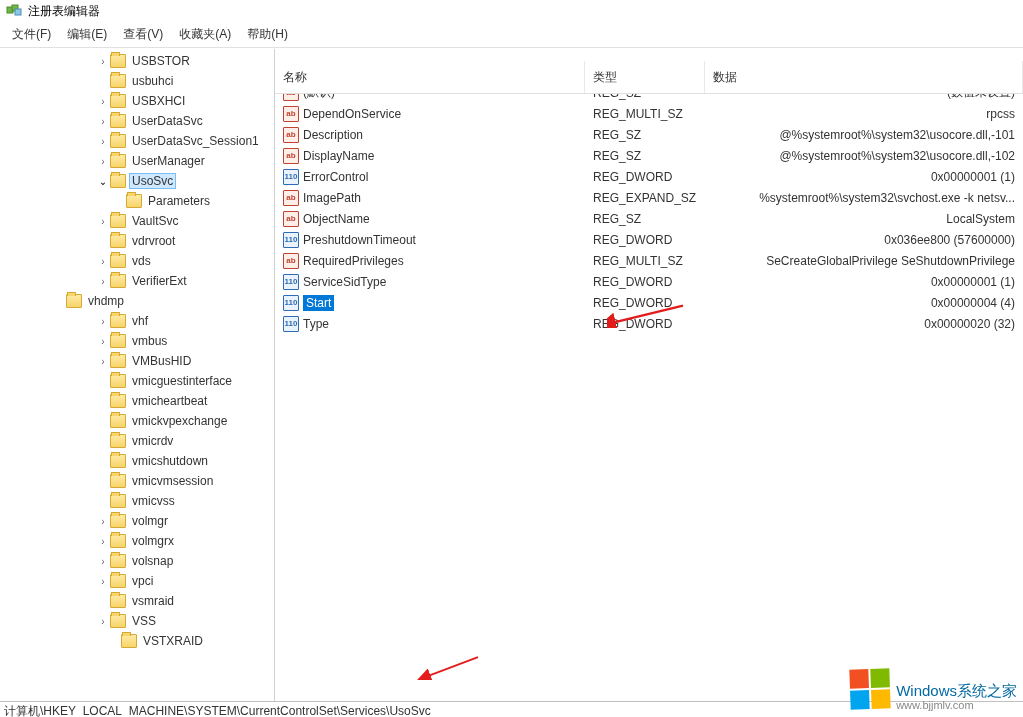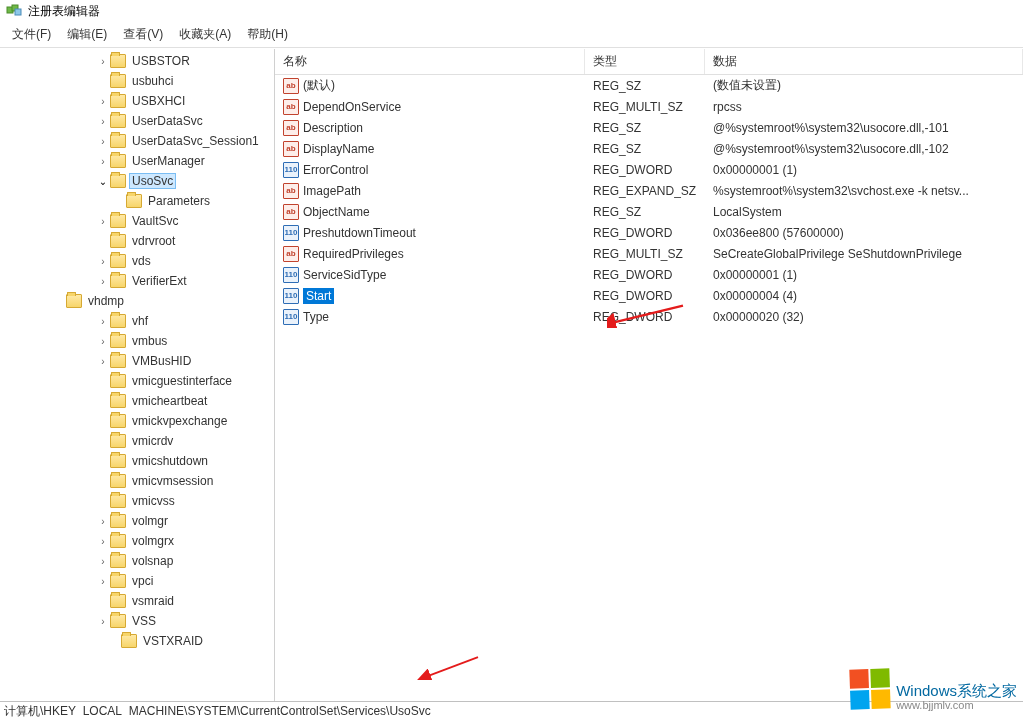--- a/index.html
+++ b/index.html
@@ -89,36 +89,36 @@
   .tree-item .label { padding: 0 2px; }
   .list-pane {
     flex:1;
     overflow:auto;
     position:relative;
     scrollbar-width: thin;
   }
   .list-header {
     display:flex;
     border-bottom:1px solid #e0e0e0;
-    height:26px;
+    height:33px;
     align-items:center;
     position:sticky;
-    top:0;
+    top:12px;
     background:#fff;
   }
   .list-header div {
     padding:0 8px;
     border-right:1px solid #e8e8e8;
     height:100%;
     display:flex;
     align-items:center;
   }
   .col-name { width:310px; }
   .col-type { width:120px; }
-  .col-data { flex:1; }
+  .col-data { flex:1;text-align:right; }
   .list-row {
     display:flex;
     height:21px;
     align-items:center;
   }
   .list-row .cell { padding:0 8px; overflow:hidden; text-overflow:ellipsis; white-space:nowrap; }
   .list-row .col-name { display:flex; align-items:center; gap:4px; }
   .list-row.selected .col-name .name-text {
     background:#0078d7;
     color:#fff;

